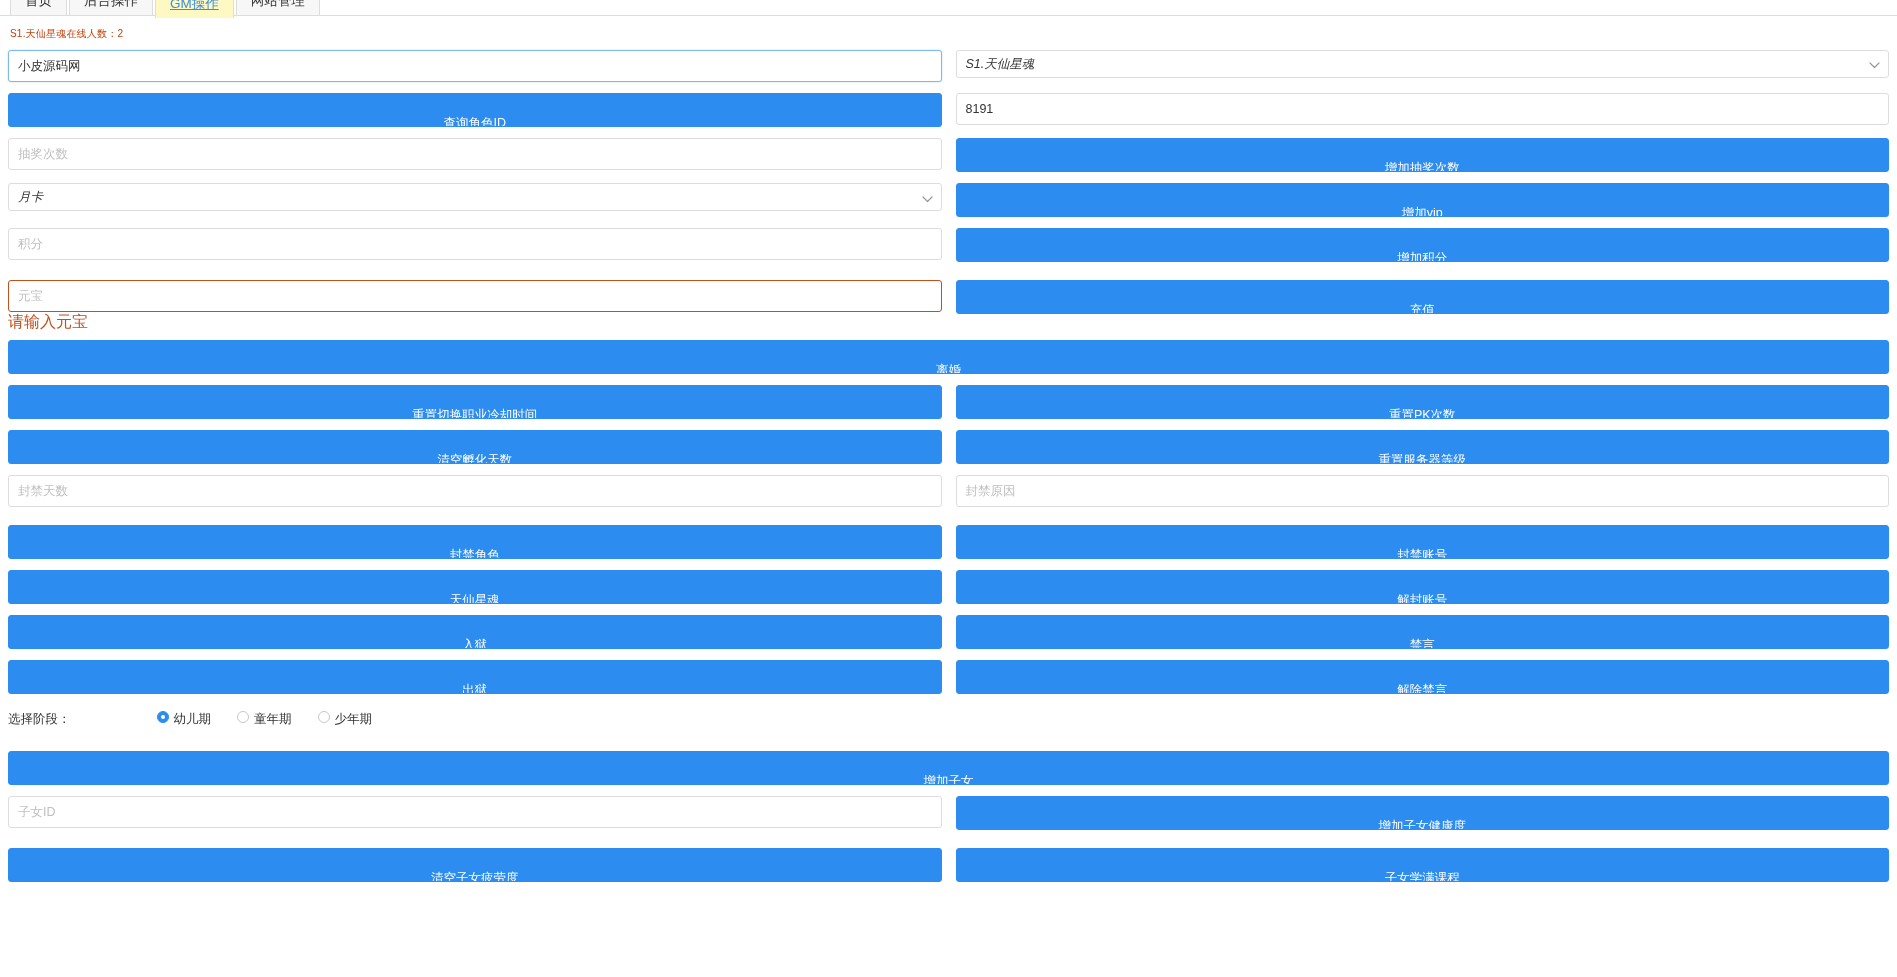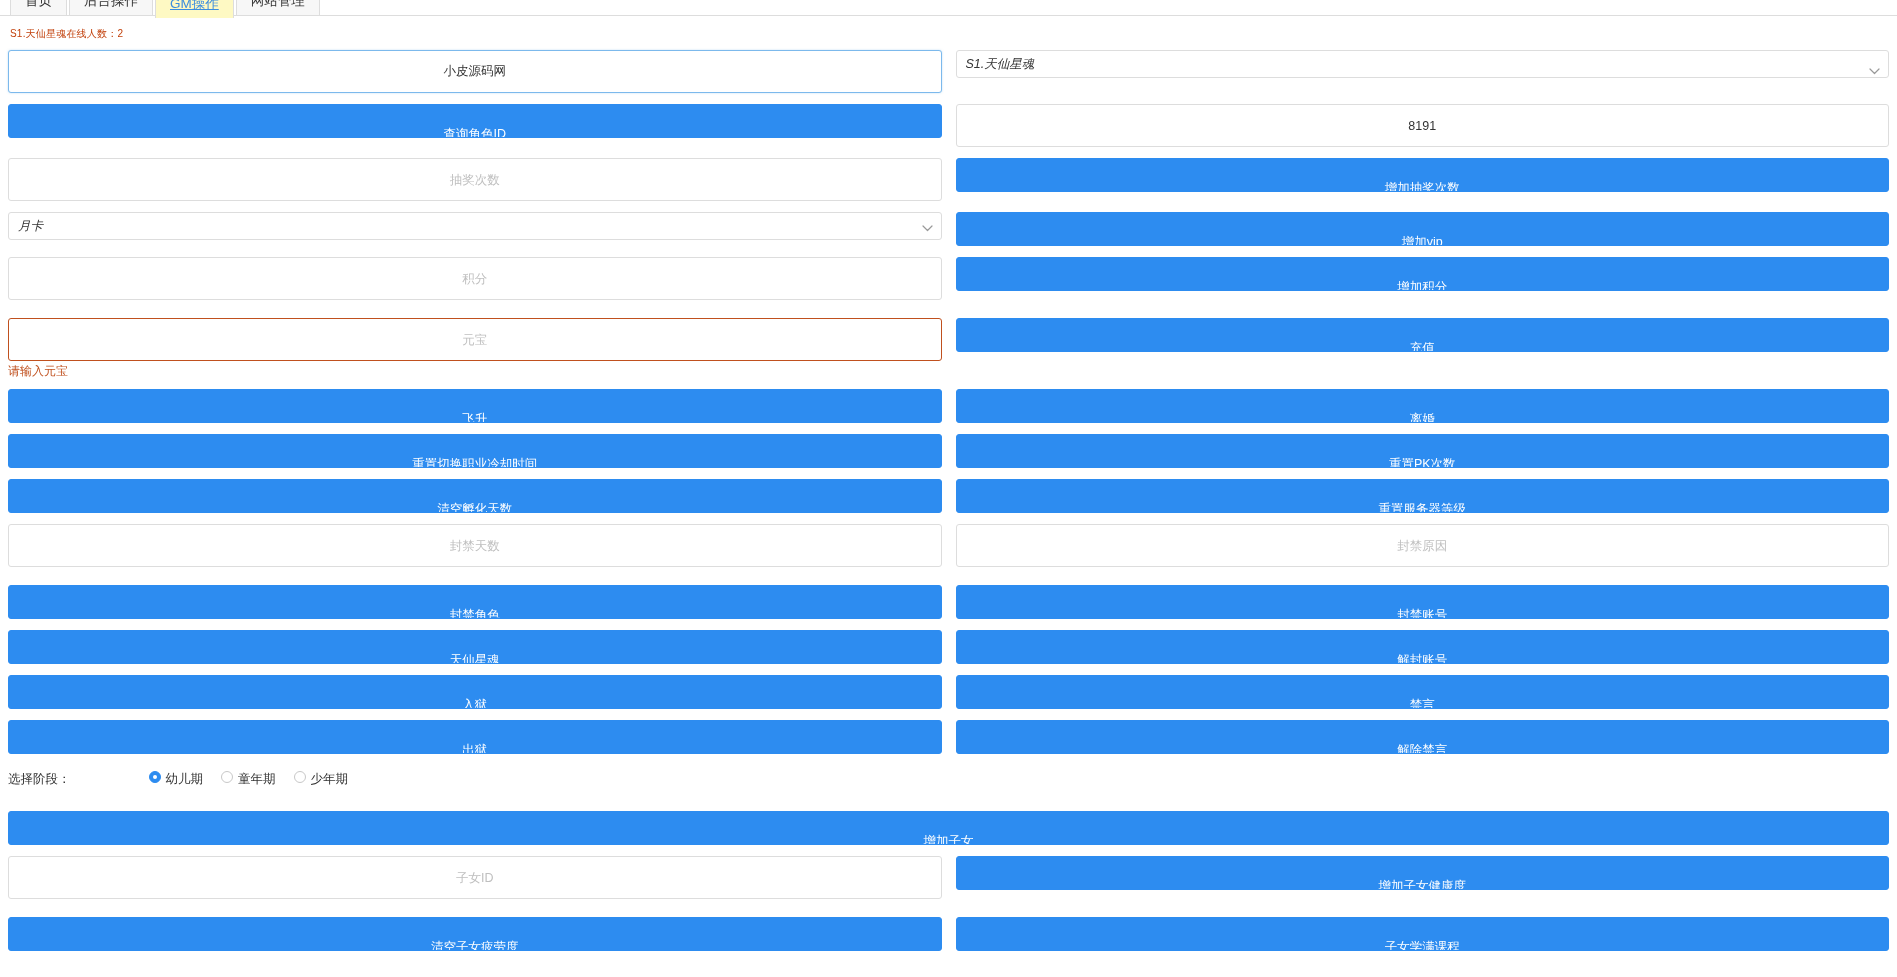--- a/index.html
+++ b/index.html
@@ -64,30 +64,29 @@
     gap: 14px;
     margin-bottom: 11px;
   }
   .col { flex: 1 1 0; min-width: 0; position: relative; }
   .col.full { flex: 1 1 100%; }
 
   
   .inp {
     display: block;
     width: 100%;
-    height: 43px;
+    height: 32px;
     padding: 0 9px;
     font-size: 12.5px;
     font-family: inherit;
     color: #333;
     background: #fff;
     border: 1px solid #ddd;
     border-radius: 3px;
     outline: none;
-    text-align: center;
   }
   .inp::placeholder { color: #bfbfbf; }
   .inp.focused { border-color: #7cb9ec; box-shadow: 0 0 2px rgba(124,185,236,.5); }
   .inp.error { border-color: #c0501e; }
 
   .sel {
     display: block;
     width: 100%;
     height: 28px;
     padding: 0 24px 0 9px;
@@ -127,30 +126,30 @@
     border: 1px solid #2d8cf0;
     border-radius: 3px;
     cursor: pointer;
     padding: 16px;
     white-space: nowrap;
     overflow: hidden;
   }
 
   .errmsg {
     color: #c0501e;
-    font-size: 12px;
+    font-size: 16px;
     margin-top: 3px;
     line-height: 14px;
   }
 
   
   .radio-row {
     display: flex;
     align-items: center;
-    gap: 4px;
+    gap: 12px;
     height: 28px;
     margin-bottom: 11px;
     font-size: 12.5px;
   }
   .radio-label-lead {
     color: #333;
     margin-right: 74px;
     white-space: nowrap;
   }
   .radio-item {
@@ -263,23 +262,20 @@
     <div class="col">
       <input class="inp error" type="text" placeholder="元宝" style="">
       <div class="errmsg">请输入元宝</div>
     </div>
     <div class="col">
       <button class="btn">充值</button>
     </div>
   </div>
 
   <div class="row">
-    <div class="col">
-      <button class="btn">飞升</button>
-    </div>
     <div class="col">
       <button class="btn">离婚</button>
     </div>
   </div>
 
   <div class="row">
     <div class="col">
       <button class="btn">重置切换职业冷却时间</button>
     </div>
     <div class="col">

